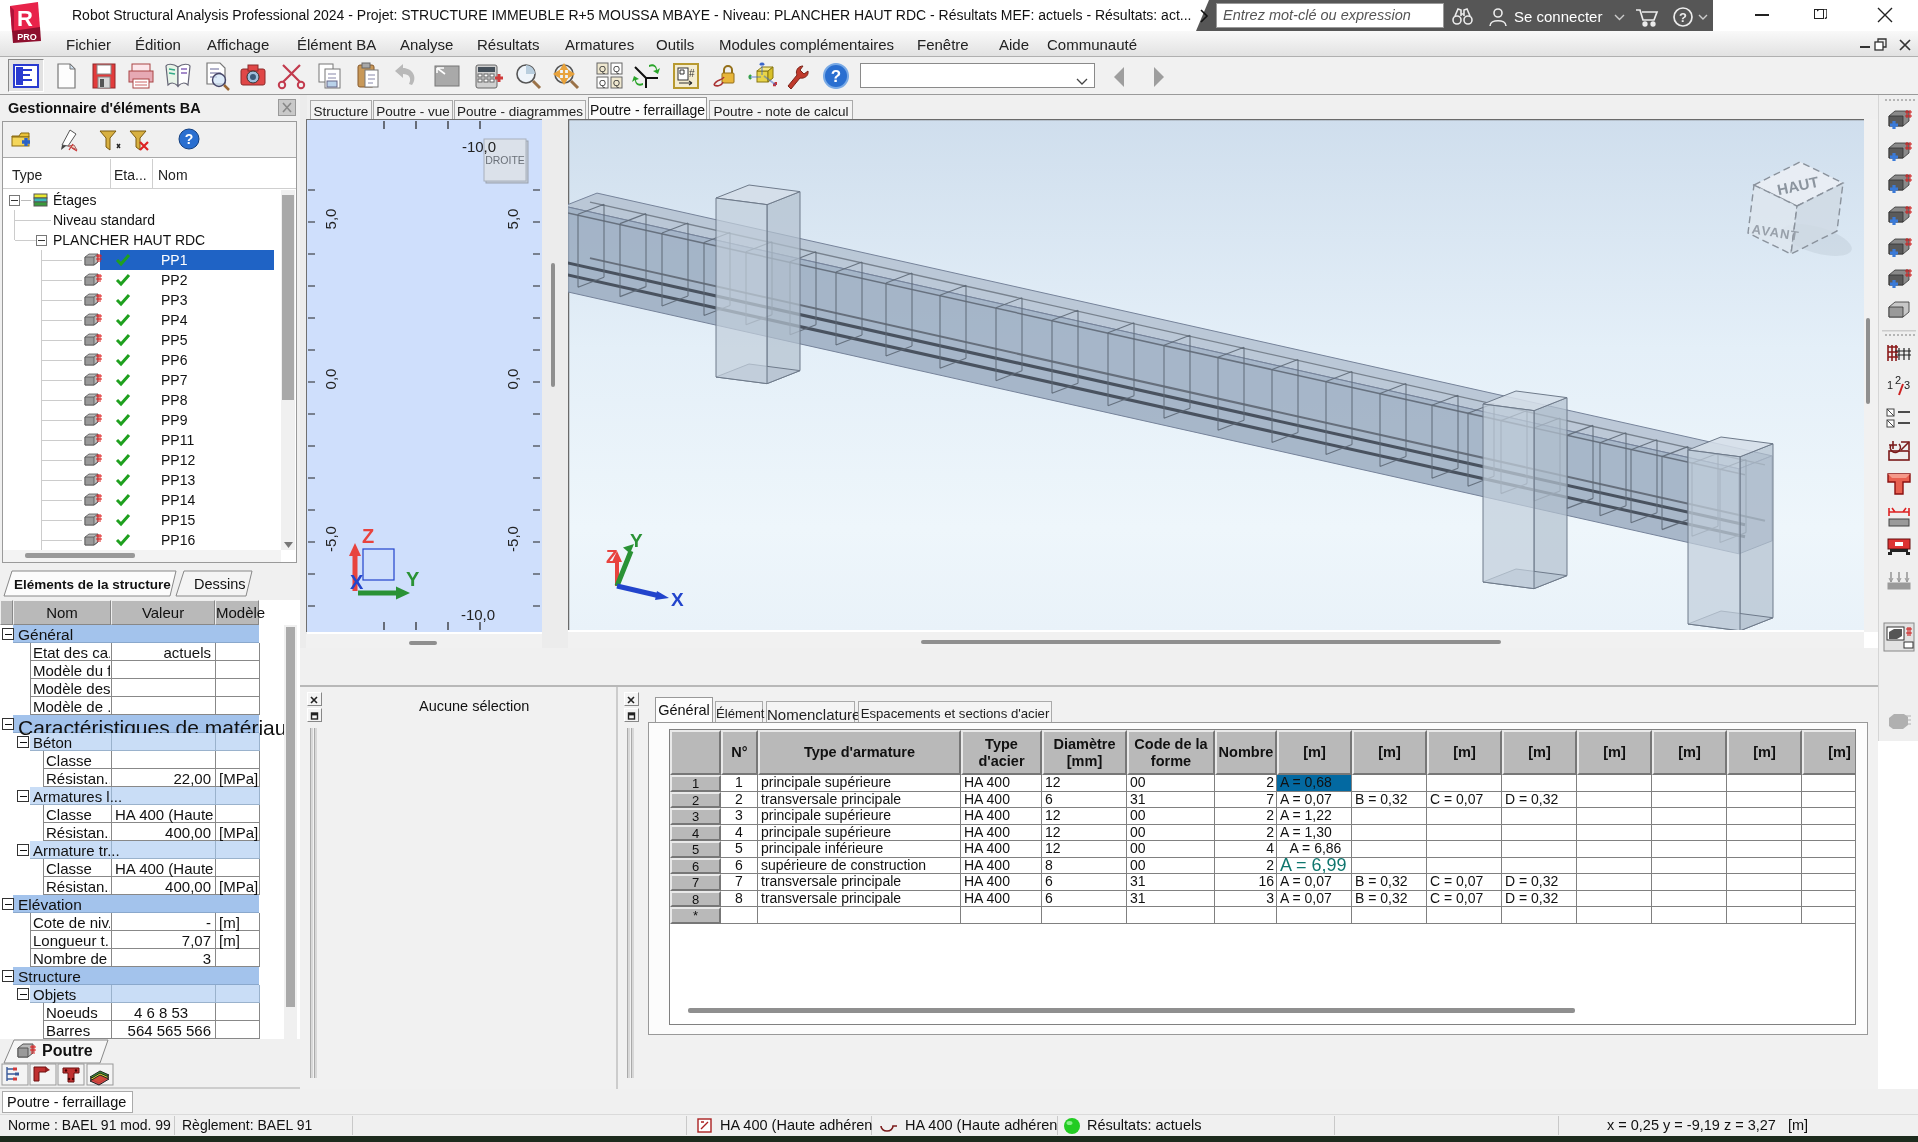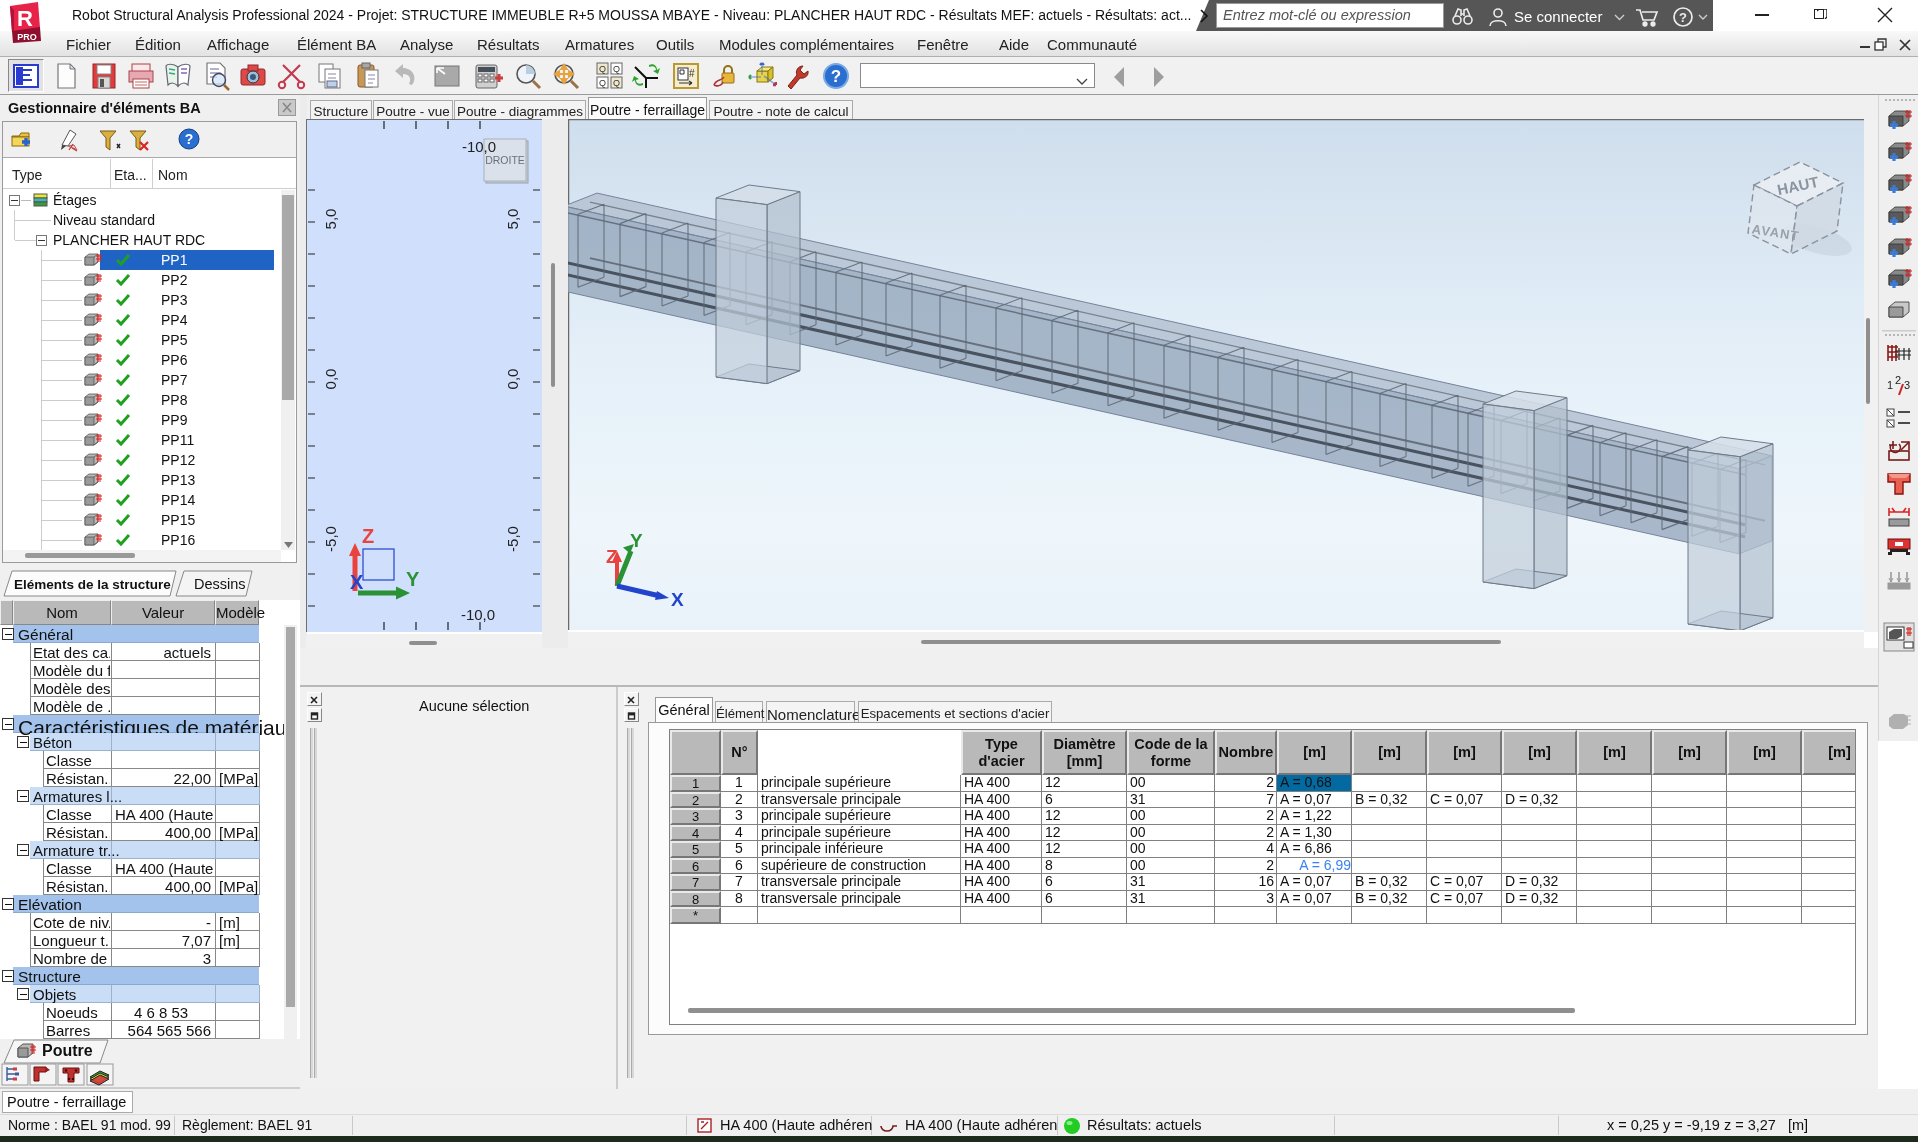--- a/index.html
+++ b/index.html
@@ -892,20 +892,21 @@
 <div class="abs" style="left:627px;top:728px;width:2px;height:350px;background:#d8d8d8;border-left:1px solid #aaa;"></div>
 <div class="abs" style="left:631px;top:728px;width:2px;height:350px;background:#d8d8d8;border-left:1px solid #aaa;"></div>
 <div class="abs bd" style="left:655px;top:697px;width:58px;height:26px;background:#fdfdfd;border:1px solid #999;border-bottom:none;text-align:center;font-size:14.5px;padding-top:4px;color:#111;">Général</div>
 <div class="abs bd" style="left:715px;top:701px;width:48px;height:22px;background:#f4f4f4;border:1px solid #aaa;border-bottom:none;text-align:center;font-size:13.2px;padding-top:4px;color:#222;white-space:nowrap;">Élément</div>
 <div class="abs bd" style="left:766px;top:701px;width:89px;height:22px;background:#f4f4f4;border:1px solid #aaa;border-bottom:none;text-align:center;font-size:15px;padding-top:4px;color:#222;white-space:nowrap;">Nomenclature</div>
 <div class="abs bd" style="left:858px;top:701px;width:194px;height:22px;background:#f4f4f4;border:1px solid #aaa;border-bottom:none;text-align:center;font-size:13.2px;padding-top:4px;color:#222;white-space:nowrap;">Espacements et sections d'acier</div>
 <div class="abs bd" style="left:648px;top:722px;width:1220px;height:313px;background:#fcfcfc;border:1px solid #999;"></div>
 <div class="abs bd" style="left:669px;top:729px;width:1187px;height:296px;background:#fff;border:1px solid #808080;overflow:hidden;">
     <div class="abs bd" style="left:0px;top:0;width:51px;height:45px;background:#b9b9b9;border:2px solid;border-color:#e9e9e9 #777 #777 #e9e9e9;text-align:center;font-weight:bold;font-size:14.5px;color:#111;padding-top:12px;line-height:17px;"></div>
     <div class="abs bd" style="left:51px;top:0;width:37px;height:45px;background:#b9b9b9;border:2px solid;border-color:#e9e9e9 #777 #777 #e9e9e9;text-align:center;font-weight:bold;font-size:14.5px;color:#111;padding-top:12px;line-height:17px;">N°</div>
+    <div class="abs bd" style="left:88px;top:0;width:203px;height:45px;background:#b9b9b9;border:2px solid;border-color:#e9e9e9 #777 #777 #e9e9e9;text-align:center;font-weight:bold;font-size:14.5px;color:#111;padding-top:12px;line-height:17px;">Type d'armature</div>
     <div class="abs bd" style="left:291px;top:0;width:81px;height:45px;background:#b9b9b9;border:2px solid;border-color:#e9e9e9 #777 #777 #e9e9e9;text-align:center;font-weight:bold;font-size:14.5px;color:#111;padding-top:4px;line-height:17px;">Type<br>d'acier</div>
     <div class="abs bd" style="left:372px;top:0;width:85px;height:45px;background:#b9b9b9;border:2px solid;border-color:#e9e9e9 #777 #777 #e9e9e9;text-align:center;font-weight:bold;font-size:14.5px;color:#111;padding-top:4px;line-height:17px;">Diamètre<br>[mm]</div>
     <div class="abs bd" style="left:457px;top:0;width:88px;height:45px;background:#b9b9b9;border:2px solid;border-color:#e9e9e9 #777 #777 #e9e9e9;text-align:center;font-weight:bold;font-size:14.5px;color:#111;padding-top:4px;line-height:17px;">Code de la<br>forme</div>
     <div class="abs bd" style="left:545px;top:0;width:62px;height:45px;background:#b9b9b9;border:2px solid;border-color:#e9e9e9 #777 #777 #e9e9e9;text-align:center;font-weight:bold;font-size:14.5px;color:#111;padding-top:12px;line-height:17px;">Nombre</div>
     <div class="abs bd" style="left:607px;top:0;width:75px;height:45px;background:#b9b9b9;border:2px solid;border-color:#e9e9e9 #777 #777 #e9e9e9;text-align:center;font-weight:bold;font-size:14.5px;color:#111;padding-top:12px;line-height:17px;">[m]</div>
     <div class="abs bd" style="left:682px;top:0;width:75px;height:45px;background:#b9b9b9;border:2px solid;border-color:#e9e9e9 #777 #777 #e9e9e9;text-align:center;font-weight:bold;font-size:14.5px;color:#111;padding-top:12px;line-height:17px;">[m]</div>
     <div class="abs bd" style="left:757px;top:0;width:75px;height:45px;background:#b9b9b9;border:2px solid;border-color:#e9e9e9 #777 #777 #e9e9e9;text-align:center;font-weight:bold;font-size:14.5px;color:#111;padding-top:12px;line-height:17px;">[m]</div>
     <div class="abs bd" style="left:832px;top:0;width:75px;height:45px;background:#b9b9b9;border:2px solid;border-color:#e9e9e9 #777 #777 #e9e9e9;text-align:center;font-weight:bold;font-size:14.5px;color:#111;padding-top:12px;line-height:17px;">[m]</div>
     <div class="abs bd" style="left:907px;top:0;width:75px;height:45px;background:#b9b9b9;border:2px solid;border-color:#e9e9e9 #777 #777 #e9e9e9;text-align:center;font-weight:bold;font-size:14.5px;color:#111;padding-top:12px;line-height:17px;">[m]</div>
     <div class="abs bd" style="left:982px;top:0;width:75px;height:45px;background:#b9b9b9;border:2px solid;border-color:#e9e9e9 #777 #777 #e9e9e9;text-align:center;font-weight:bold;font-size:14.5px;color:#111;padding-top:12px;line-height:17px;">[m]</div>
@@ -971,36 +972,36 @@
     <div class="abs bd" style="left:982px;top:94.5px;width:75px;height:16.5px;background:#fff;border-right:1px solid #808080;border-bottom:1px solid #808080;font-size:14px;color:#111;line-height:15px;text-align:left;padding-left:3px;padding-right:0px;white-space:nowrap;overflow:hidden;"></div>
     <div class="abs bd" style="left:1057px;top:94.5px;width:75px;height:16.5px;background:#fff;border-right:1px solid #808080;border-bottom:1px solid #808080;font-size:14px;color:#111;line-height:15px;text-align:left;padding-left:3px;padding-right:0px;white-space:nowrap;overflow:hidden;"></div>
     <div class="abs bd" style="left:1132px;top:94.5px;width:75px;height:16.5px;background:#fff;border-right:1px solid #808080;border-bottom:1px solid #808080;font-size:14px;color:#111;line-height:15px;text-align:left;padding-left:3px;padding-right:0px;white-space:nowrap;overflow:hidden;"></div>
     <div class="abs bd" style="left:0;top:111.0px;width:51px;height:16.5px;background:#b9b9b9;border:2px solid;border-color:#e9e9e9 #777 #777 #e9e9e9;text-align:center;font-size:13px;color:#111;line-height:13px;">5</div>
     <div class="abs bd" style="left:51px;top:111.0px;width:37px;height:16.5px;background:#fff;border-right:1px solid #808080;border-bottom:1px solid #808080;font-size:14px;color:#111;line-height:15px;text-align:center;padding-left:0px;padding-right:0px;white-space:nowrap;overflow:hidden;">5</div>
     <div class="abs bd" style="left:88px;top:111.0px;width:203px;height:16.5px;background:#fff;border-right:1px solid #808080;border-bottom:1px solid #808080;font-size:14px;color:#111;line-height:15px;text-align:left;padding-left:3px;padding-right:0px;white-space:nowrap;overflow:hidden;">principale inférieure</div>
     <div class="abs bd" style="left:291px;top:111.0px;width:81px;height:16.5px;background:#fff;border-right:1px solid #808080;border-bottom:1px solid #808080;font-size:14px;color:#111;line-height:15px;text-align:left;padding-left:3px;padding-right:0px;white-space:nowrap;overflow:hidden;">HA 400</div>
     <div class="abs bd" style="left:372px;top:111.0px;width:85px;height:16.5px;background:#fff;border-right:1px solid #808080;border-bottom:1px solid #808080;font-size:14px;color:#111;line-height:15px;text-align:left;padding-left:3px;padding-right:0px;white-space:nowrap;overflow:hidden;">12</div>
     <div class="abs bd" style="left:457px;top:111.0px;width:88px;height:16.5px;background:#fff;border-right:1px solid #808080;border-bottom:1px solid #808080;font-size:14px;color:#111;line-height:15px;text-align:left;padding-left:3px;padding-right:0px;white-space:nowrap;overflow:hidden;">00</div>
     <div class="abs bd" style="left:545px;top:111.0px;width:62px;height:16.5px;background:#fff;border-right:1px solid #808080;border-bottom:1px solid #808080;font-size:14px;color:#111;line-height:15px;text-align:right;padding-left:0px;padding-right:2px;white-space:nowrap;overflow:hidden;">4</div>
-    <div class="abs bd" style="left:607px;top:111.0px;width:75px;height:16.5px;background:#fff;border-right:1px solid #808080;border-bottom:1px solid #808080;font-size:14px;color:#111;line-height:15px;text-align:left;padding-left:3px;padding-right:0px;white-space:nowrap;overflow:hidden;">A = 6,86</div>
+    <div class="abs bd" style="left:607px;top:111.0px;width:75px;height:16.5px;background:#fff;border-right:1px solid #808080;border-bottom:1px solid #808080;font-size:14px;color:#111;line-height:15px;text-align:center;padding-left:3px;padding-right:0px;white-space:nowrap;overflow:hidden;">A = 6,86</div>
     <div class="abs bd" style="left:682px;top:111.0px;width:75px;height:16.5px;background:#fff;border-right:1px solid #808080;border-bottom:1px solid #808080;font-size:14px;color:#111;line-height:15px;text-align:left;padding-left:3px;padding-right:0px;white-space:nowrap;overflow:hidden;"></div>
     <div class="abs bd" style="left:757px;top:111.0px;width:75px;height:16.5px;background:#fff;border-right:1px solid #808080;border-bottom:1px solid #808080;font-size:14px;color:#111;line-height:15px;text-align:left;padding-left:3px;padding-right:0px;white-space:nowrap;overflow:hidden;"></div>
     <div class="abs bd" style="left:832px;top:111.0px;width:75px;height:16.5px;background:#fff;border-right:1px solid #808080;border-bottom:1px solid #808080;font-size:14px;color:#111;line-height:15px;text-align:left;padding-left:3px;padding-right:0px;white-space:nowrap;overflow:hidden;"></div>
     <div class="abs bd" style="left:907px;top:111.0px;width:75px;height:16.5px;background:#fff;border-right:1px solid #808080;border-bottom:1px solid #808080;font-size:14px;color:#111;line-height:15px;text-align:left;padding-left:3px;padding-right:0px;white-space:nowrap;overflow:hidden;"></div>
     <div class="abs bd" style="left:982px;top:111.0px;width:75px;height:16.5px;background:#fff;border-right:1px solid #808080;border-bottom:1px solid #808080;font-size:14px;color:#111;line-height:15px;text-align:left;padding-left:3px;padding-right:0px;white-space:nowrap;overflow:hidden;"></div>
     <div class="abs bd" style="left:1057px;top:111.0px;width:75px;height:16.5px;background:#fff;border-right:1px solid #808080;border-bottom:1px solid #808080;font-size:14px;color:#111;line-height:15px;text-align:left;padding-left:3px;padding-right:0px;white-space:nowrap;overflow:hidden;"></div>
     <div class="abs bd" style="left:1132px;top:111.0px;width:75px;height:16.5px;background:#fff;border-right:1px solid #808080;border-bottom:1px solid #808080;font-size:14px;color:#111;line-height:15px;text-align:left;padding-left:3px;padding-right:0px;white-space:nowrap;overflow:hidden;"></div>
     <div class="abs bd" style="left:0;top:127.5px;width:51px;height:16.5px;background:#b9b9b9;border:2px solid;border-color:#e9e9e9 #777 #777 #e9e9e9;text-align:center;font-size:13px;color:#111;line-height:13px;">6</div>
     <div class="abs bd" style="left:51px;top:127.5px;width:37px;height:16.5px;background:#fff;border-right:1px solid #808080;border-bottom:1px solid #808080;font-size:14px;color:#111;line-height:15px;text-align:center;padding-left:0px;padding-right:0px;white-space:nowrap;overflow:hidden;">6</div>
     <div class="abs bd" style="left:88px;top:127.5px;width:203px;height:16.5px;background:#fff;border-right:1px solid #808080;border-bottom:1px solid #808080;font-size:14px;color:#111;line-height:15px;text-align:left;padding-left:3px;padding-right:0px;white-space:nowrap;overflow:hidden;">supérieure de construction</div>
     <div class="abs bd" style="left:291px;top:127.5px;width:81px;height:16.5px;background:#fff;border-right:1px solid #808080;border-bottom:1px solid #808080;font-size:14px;color:#111;line-height:15px;text-align:left;padding-left:3px;padding-right:0px;white-space:nowrap;overflow:hidden;">HA 400</div>
     <div class="abs bd" style="left:372px;top:127.5px;width:85px;height:16.5px;background:#fff;border-right:1px solid #808080;border-bottom:1px solid #808080;font-size:14px;color:#111;line-height:15px;text-align:left;padding-left:3px;padding-right:0px;white-space:nowrap;overflow:hidden;">8</div>
     <div class="abs bd" style="left:457px;top:127.5px;width:88px;height:16.5px;background:#fff;border-right:1px solid #808080;border-bottom:1px solid #808080;font-size:14px;color:#111;line-height:15px;text-align:left;padding-left:3px;padding-right:0px;white-space:nowrap;overflow:hidden;">00</div>
     <div class="abs bd" style="left:545px;top:127.5px;width:62px;height:16.5px;background:#fff;border-right:1px solid #808080;border-bottom:1px solid #808080;font-size:14px;color:#111;line-height:15px;text-align:right;padding-left:0px;padding-right:2px;white-space:nowrap;overflow:hidden;">2</div>
-    <div class="abs bd" style="left:607px;top:127.5px;width:75px;height:16.5px;background:#fff;border-right:1px solid #808080;border-bottom:1px solid #808080;font-size:14px;color:#3b82f6;line-height:15px;text-align:right;padding-left:3px;padding-right:0px;white-space:nowrap;overflow:hidden;">A = 6,99</div>
+    <div class="abs bd" style="left:607px;top:127.5px;width:75px;height:16.5px;background:#fff;border-right:1px solid #808080;border-bottom:1px solid #808080;font-size:18px;color:#0f766e;line-height:15px;text-align:left;padding-left:3px;padding-right:0px;white-space:nowrap;overflow:hidden;">A = 6,99</div>
     <div class="abs bd" style="left:682px;top:127.5px;width:75px;height:16.5px;background:#fff;border-right:1px solid #808080;border-bottom:1px solid #808080;font-size:14px;color:#111;line-height:15px;text-align:left;padding-left:3px;padding-right:0px;white-space:nowrap;overflow:hidden;"></div>
     <div class="abs bd" style="left:757px;top:127.5px;width:75px;height:16.5px;background:#fff;border-right:1px solid #808080;border-bottom:1px solid #808080;font-size:14px;color:#111;line-height:15px;text-align:left;padding-left:3px;padding-right:0px;white-space:nowrap;overflow:hidden;"></div>
     <div class="abs bd" style="left:832px;top:127.5px;width:75px;height:16.5px;background:#fff;border-right:1px solid #808080;border-bottom:1px solid #808080;font-size:14px;color:#111;line-height:15px;text-align:left;padding-left:3px;padding-right:0px;white-space:nowrap;overflow:hidden;"></div>
     <div class="abs bd" style="left:907px;top:127.5px;width:75px;height:16.5px;background:#fff;border-right:1px solid #808080;border-bottom:1px solid #808080;font-size:14px;color:#111;line-height:15px;text-align:left;padding-left:3px;padding-right:0px;white-space:nowrap;overflow:hidden;"></div>
     <div class="abs bd" style="left:982px;top:127.5px;width:75px;height:16.5px;background:#fff;border-right:1px solid #808080;border-bottom:1px solid #808080;font-size:14px;color:#111;line-height:15px;text-align:left;padding-left:3px;padding-right:0px;white-space:nowrap;overflow:hidden;"></div>
     <div class="abs bd" style="left:1057px;top:127.5px;width:75px;height:16.5px;background:#fff;border-right:1px solid #808080;border-bottom:1px solid #808080;font-size:14px;color:#111;line-height:15px;text-align:left;padding-left:3px;padding-right:0px;white-space:nowrap;overflow:hidden;"></div>
     <div class="abs bd" style="left:1132px;top:127.5px;width:75px;height:16.5px;background:#fff;border-right:1px solid #808080;border-bottom:1px solid #808080;font-size:14px;color:#111;line-height:15px;text-align:left;padding-left:3px;padding-right:0px;white-space:nowrap;overflow:hidden;"></div>
     <div class="abs bd" style="left:0;top:144.0px;width:51px;height:16.5px;background:#b9b9b9;border:2px solid;border-color:#e9e9e9 #777 #777 #e9e9e9;text-align:center;font-size:13px;color:#111;line-height:13px;">7</div>
     <div class="abs bd" style="left:51px;top:144.0px;width:37px;height:16.5px;background:#fff;border-right:1px solid #808080;border-bottom:1px solid #808080;font-size:14px;color:#111;line-height:15px;text-align:center;padding-left:0px;padding-right:0px;white-space:nowrap;overflow:hidden;">7</div>
     <div class="abs bd" style="left:88px;top:144.0px;width:203px;height:16.5px;background:#fff;border-right:1px solid #808080;border-bottom:1px solid #808080;font-size:14px;color:#111;line-height:15px;text-align:left;padding-left:3px;padding-right:0px;white-space:nowrap;overflow:hidden;">transversale principale</div>

